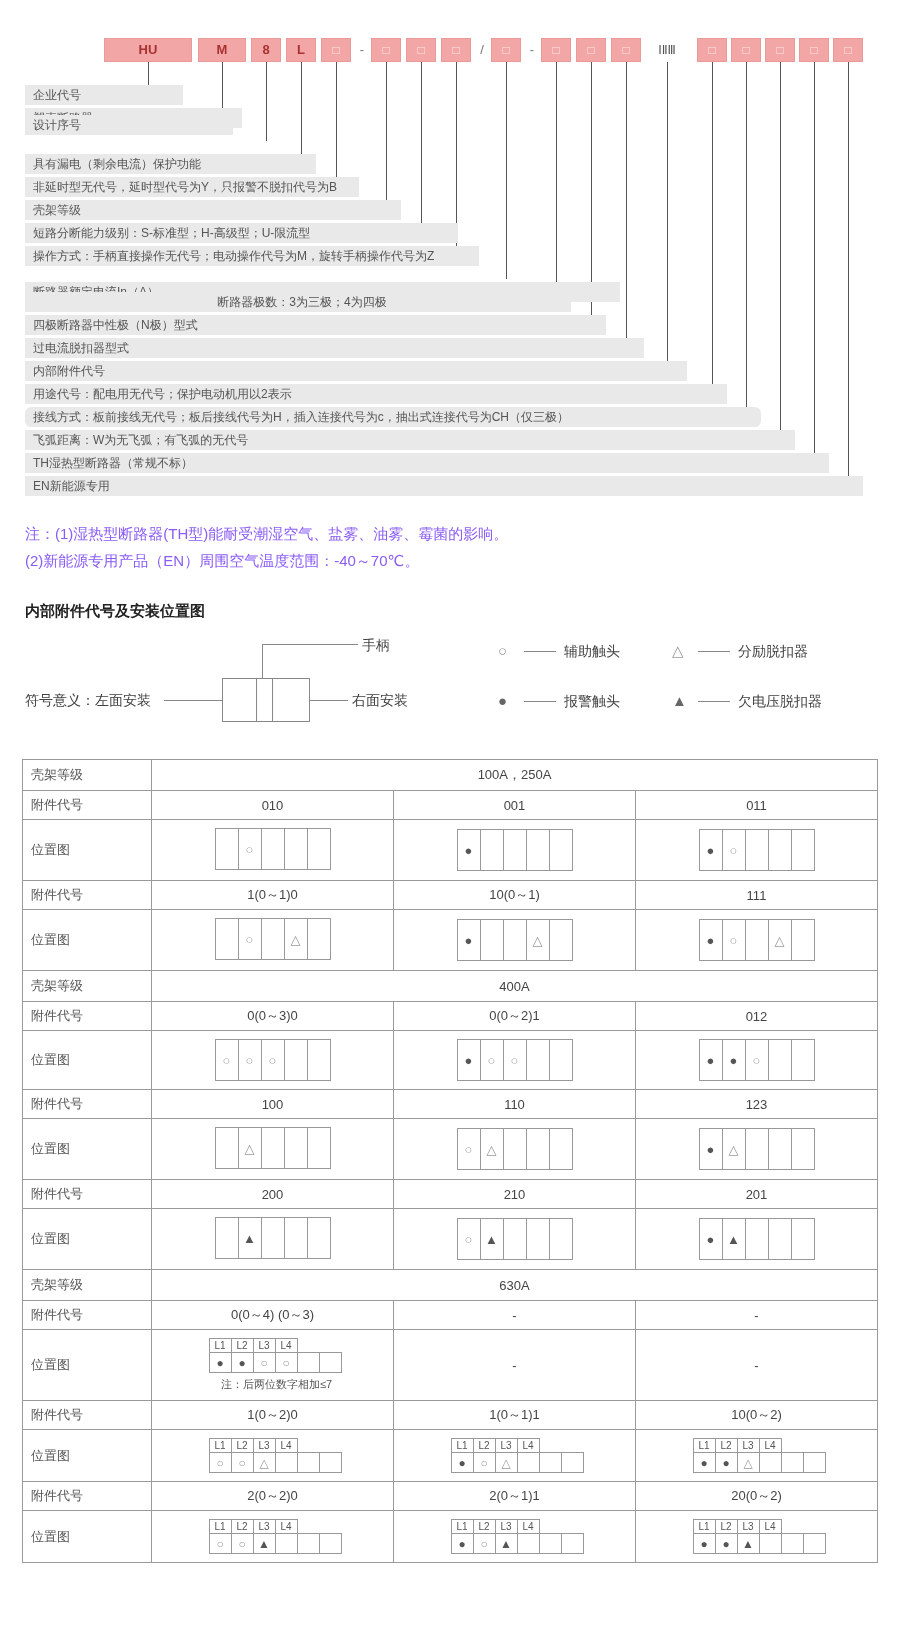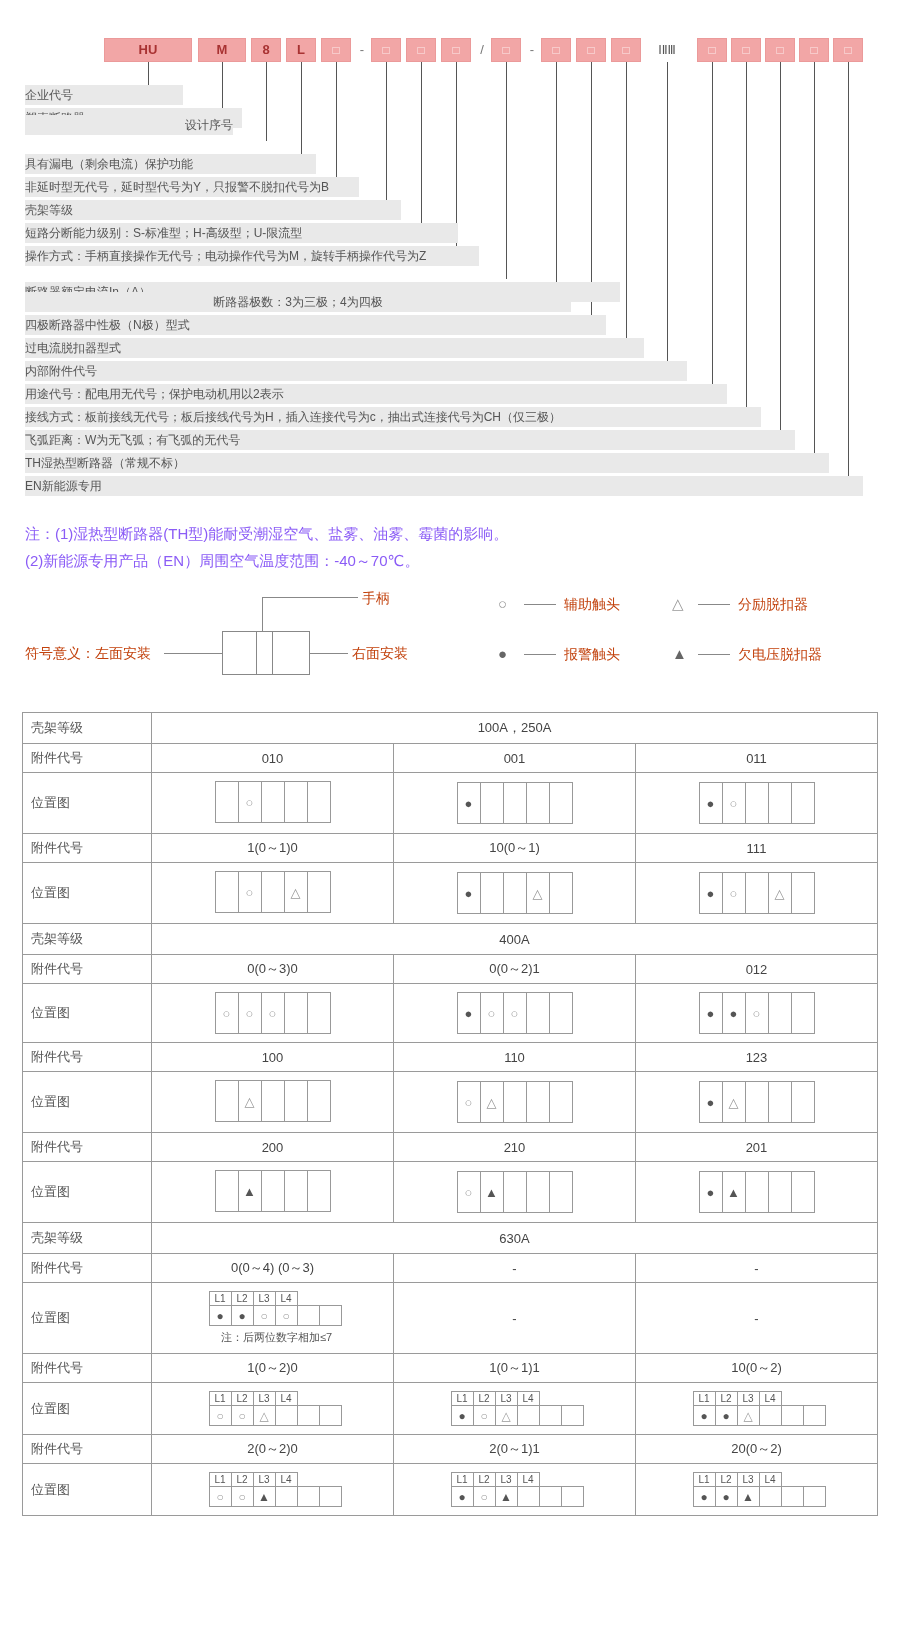--- a/index.html
+++ b/index.html
@@ -10,32 +10,32 @@
   #top-diagram { position:relative; height:504px; }
   .code-box { position:absolute; top:38px; height:24px; line-height:22px; text-align:center;
               font-size:13px; background:#f2a6a6; color:#a83232; border:1px solid #eb9a9a;
               box-sizing:border-box; font-weight:bold; }
   .code-box.ph { color:#fbe7e7; font-size:12px; font-weight:normal; }
   .code-sep { position:absolute; top:38px; height:24px; line-height:24px; text-align:center;
               color:#777; font-size:13px; }
   .code-plain { color:#555; font-size:12px; }
   .conn-line { position:absolute; width:1px; background:#555; z-index:1; }
   .label-bar { position:absolute; left:25px; height:20px; line-height:20px; background:#e9e9e9;
-               color:#555; font-size:12px; padding-left:0; box-sizing:border-box; z-index:2;
+               color:#555; font-size:12px; padding-left:8px; box-sizing:border-box; z-index:2;
                white-space:nowrap; overflow:hidden; }
 
   
   .notes { margin:16px 0 0 25px; font-size:15px; line-height:27px; color:#8b5cf6; }
 
   
   .sec-title { margin:28px 0 0 25px; font-size:15px; font-weight:bold; color:#222; }
 
   
   #legend { position:relative; height:112px; margin-top:10px; }
-  .lg-text { position:absolute; font-size:14px; color:#c2410c; line-height:16px; white-space:nowrap; }
+  .lg-text { position:absolute; font-size:14px; color:#404040; line-height:16px; white-space:nowrap; }
   .lg-hline { position:absolute; height:1px; background:#888; }
   .lg-vline { position:absolute; width:1px; background:#888; }
   .lg-box { position:absolute; left:222px; top:47px; width:88px; height:44px;
             border:1px solid #888; box-sizing:border-box; }
   .lg-box > div { position:absolute; top:0; bottom:0; width:1px; background:#888; }
   .lg-box .d1 { left:33px; } .lg-box .d2 { left:49px; }
   .lg-sym { position:absolute; font-size:15px; line-height:16px; color:#999; }
   .lg-sym.filled { color:#666; }
 
   
@@ -86,21 +86,21 @@
       <div class="code-box ph" style="left: 697px; width: 30px;">□</div>
       <div class="code-box ph" style="left: 731px; width: 30px;">□</div>
       <div class="code-box ph" style="left: 765px; width: 30px;">□</div>
       <div class="code-box ph" style="left: 799px; width: 30px;">□</div>
       <div class="code-box ph" style="left: 833px; width: 30px;">□</div>
       <div class="conn-line" style="left: 148px; top: 62px; height: 33px;"></div>
       <div class="label-bar" style="top: 85px; width: 158px;">企业代号</div>
       <div class="conn-line" style="left: 222px; top: 62px; height: 56px;"></div>
       <div class="label-bar" style="top: 108px; width: 217px;">塑壳断路器</div>
       <div class="conn-line" style="left: 266px; top: 62px; height: 79px;"></div>
-      <div class="label-bar" style="top: 115px; width: 208px; text-align: right;">设计序号</div>
+      <div class="label-bar" style="top: 115px; width: 208px;">设计序号</div>
       <div class="conn-line" style="left: 301px; top: 62px; height: 102px;"></div>
       <div class="label-bar" style="top: 154px; width: 291px;">具有漏电（剩余电流）保护功能</div>
       <div class="conn-line" style="left: 336px; top: 62px; height: 125px;"></div>
       <div class="label-bar" style="top: 177px; width: 334px;">非延时型无代号，延时型代号为Y，只报警不脱扣代号为B</div>
       <div class="conn-line" style="left: 386px; top: 62px; height: 148px;"></div>
       <div class="label-bar" style="top: 200px; width: 376px;">壳架等级</div>
       <div class="conn-line" style="left: 421px; top: 62px; height: 171px;"></div>
       <div class="label-bar" style="top: 223px; width: 433px;">短路分断能力级别：S-标准型；H-高级型；U-限流型</div>
       <div class="conn-line" style="left: 456px; top: 62px; height: 194px;"></div>
       <div class="label-bar" style="top: 246px; width: 454px;">操作方式：手柄直接操作无代号；电动操作代号为M，旋转手柄操作代号为Z</div>
@@ -110,34 +110,35 @@
       <div class="label-bar" style="top: 292px; width: 546px; text-align: center;">断路器极数：3为三极；4为四极</div>
       <div class="conn-line" style="left: 591px; top: 62px; height: 263px;"></div>
       <div class="label-bar" style="top: 315px; width: 581px;">四极断路器中性极（N极）型式</div>
       <div class="conn-line" style="left: 626px; top: 62px; height: 286px;"></div>
       <div class="label-bar" style="top: 338px; width: 619px;">过电流脱扣器型式</div>
       <div class="conn-line" style="left: 667px; top: 62px; height: 309px;"></div>
       <div class="label-bar" style="top: 361px; width: 662px;">内部附件代号</div>
       <div class="conn-line" style="left: 712px; top: 62px; height: 332px;"></div>
       <div class="label-bar" style="top: 384px; width: 702px;">用途代号：配电用无代号；保护电动机用以2表示</div>
       <div class="conn-line" style="left: 746px; top: 62px; height: 355px;"></div>
-      <div class="label-bar" style="top: 407px; width: 736px;">接线方式：板前接线无代号；板后接线代号为H，插入连接代号为c，抽出式连接代号为CH（仅三极）</div>
+      <div class="label-bar" style="top: 407px; width: 736px; border-radius: 6px;">接线方式：板前接线无代号；板后接线代号为H，插入连接代号为c，抽出式连接代号为CH（仅三极）</div>
       <div class="conn-line" style="left: 780px; top: 62px; height: 378px;"></div>
       <div class="label-bar" style="top: 430px; width: 770px;">飞弧距离：W为无飞弧；有飞弧的无代号</div>
       <div class="conn-line" style="left: 814px; top: 62px; height: 401px;"></div>
       <div class="label-bar" style="top: 453px; width: 804px;">TH湿热型断路器（常规不标）</div>
       <div class="conn-line" style="left: 848px; top: 62px; height: 424px;"></div>
       <div class="label-bar" style="top: 476px; width: 838px;">EN新能源专用</div>
     </div>
 
   <div class="notes">
     <div>注：(1)湿热型断路器(TH型)能耐受潮湿空气、盐雾、油雾、霉菌的影响。</div>
     <div>(2)新能源专用产品（EN）周围空气温度范围：-40～70℃。</div>
   </div>
 
+  <div class="sec-title">内部附件代号及安装位置图</div>
 
   <div id="legend">
     <div class="lg-text" style="left:362px;top:6px">手柄</div>
     <div class="lg-hline" style="left:262px;top:13px;width:96px"></div>
     <div class="lg-vline" style="left:262px;top:13px;height:34px"></div>
 
     <div class="lg-text" style="left:25px;top:61px">符号意义：左面安装</div>
     <div class="lg-hline" style="left:164px;top:69px;width:58px"></div>
     <div class="lg-box">
         <div class="d1"></div>

